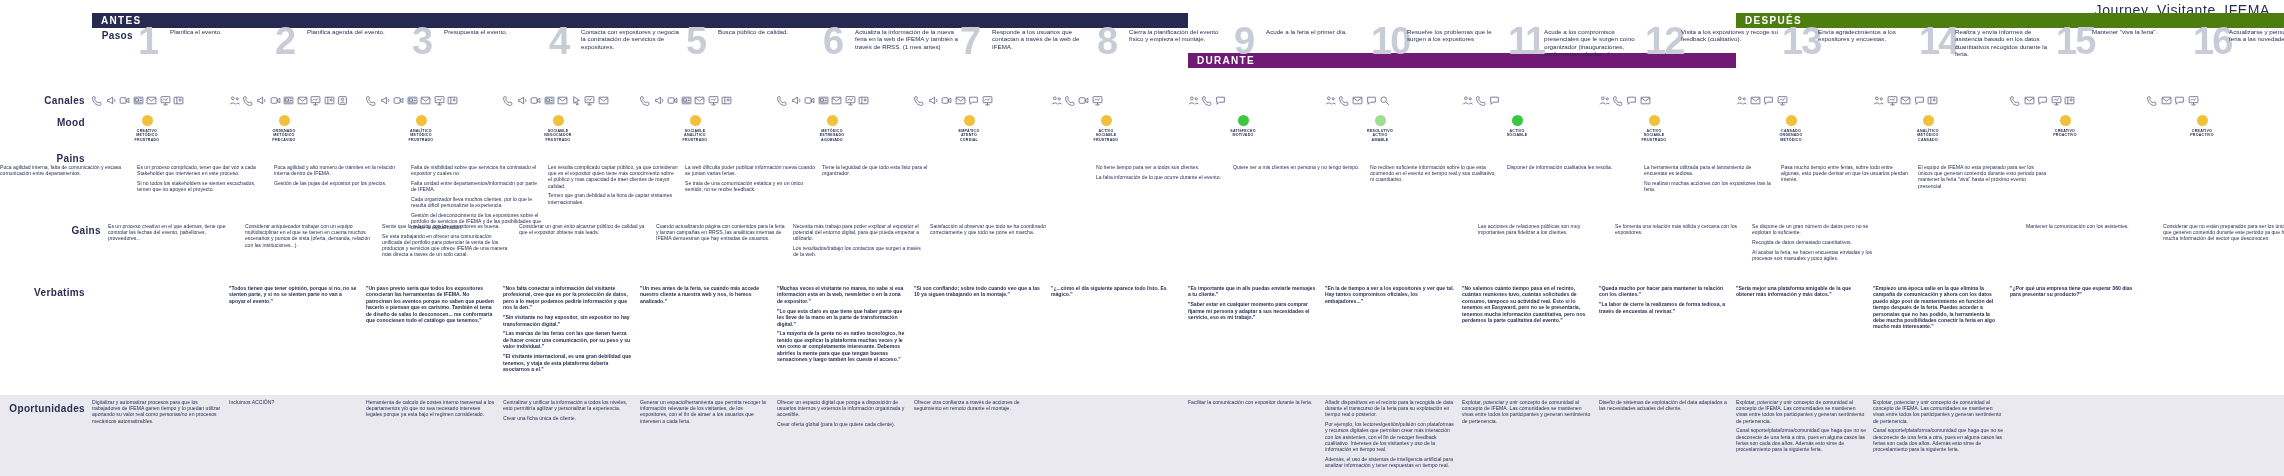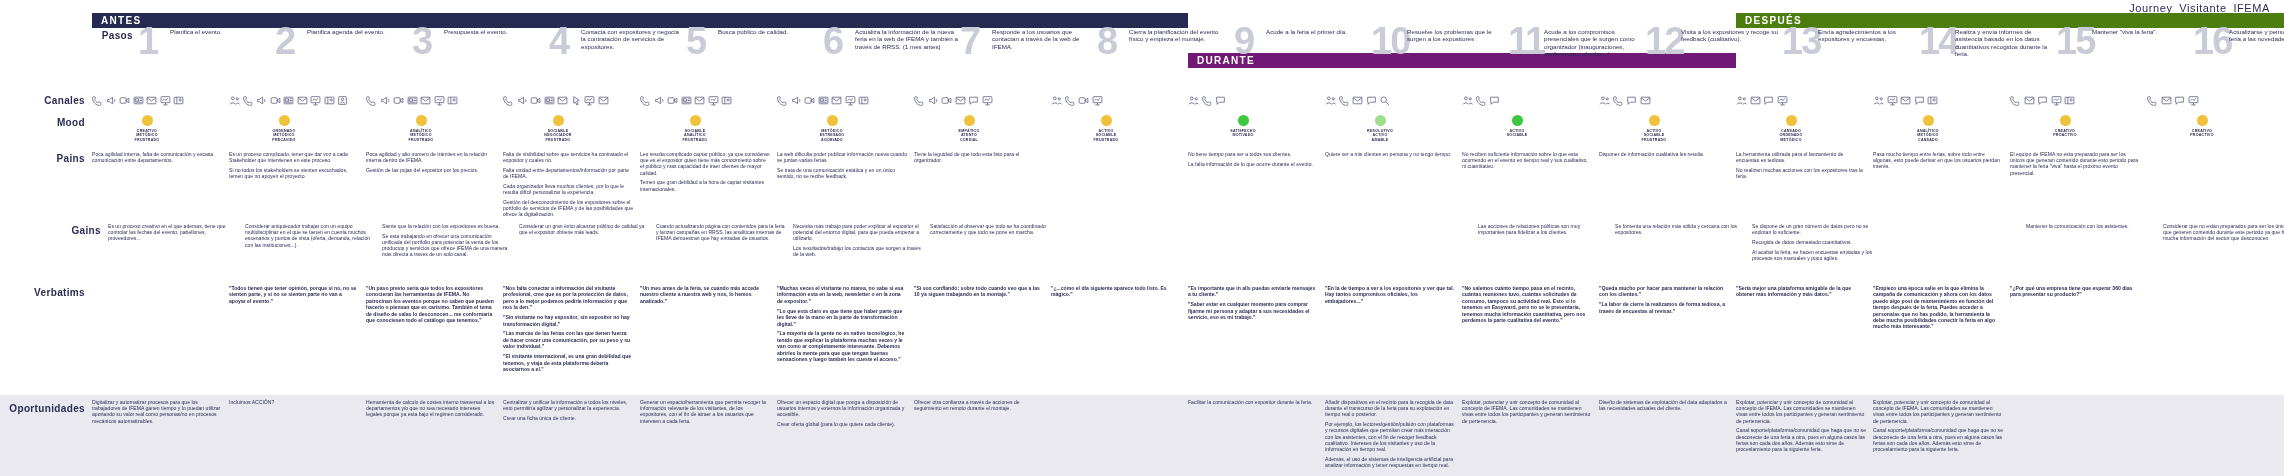--- a/index.html
+++ b/index.html
@@ -6,21 +6,21 @@
   html,body { background:#ffffff; }
   body {
     width:2284px; height:476px;
     font-family:"Liberation Sans", sans-serif;
     color:#2b2d52;
     overflow:hidden;
     position:relative;
   }
   .doc-title{
     position:absolute; right:14px; top:2px;
-    font-size:11px; letter-spacing:.6px; color:#2b2d52;
+    font-size:14px; letter-spacing:.6px; color:#2b2d52;
   }
 
   
   .phase-band{
     position:absolute; left:92px; right:0; top:13px; height:15px;
     display:flex;
   }
   .phase{
     height:15px; display:flex; align-items:center;
     padding-left:9px; color:#ffffff;
@@ -61,21 +61,21 @@
   .ic svg{ display:block; width:11px; height:11px; }
 
   
   .row-mood{ height:36px; }
   .moodwrap{ display:flex; flex-direction:column; align-items:center; width:62px; margin-left:24px; }
   .dot{ width:11px; height:11px; border-radius:50%; }
   .moodtags{ margin-top:3px; text-align:center; font-size:3.6px; line-height:4.4px;
              letter-spacing:.25px; color:#2b2d52; font-weight:bold; }
 
   
-  .row-pains{ height:72px; }
+  .row-pains{ height:72px;flex-direction:column; }
   .row-gains{ height:62px;padding-left:16px; }
   .para{ font-size:5.1px; line-height:6.2px; color:#2b2d52; padding-right:7px; }
   .para p{ margin-bottom:3.5px; }
 
   
   .row-verbatims{ height:110px; }
   .quote{ font-size:5.1px; line-height:6.4px; font-weight:bold; color:#2b2d52; padding-right:7px; }
   .quote p{ margin-bottom:3.5px; }
 
   

